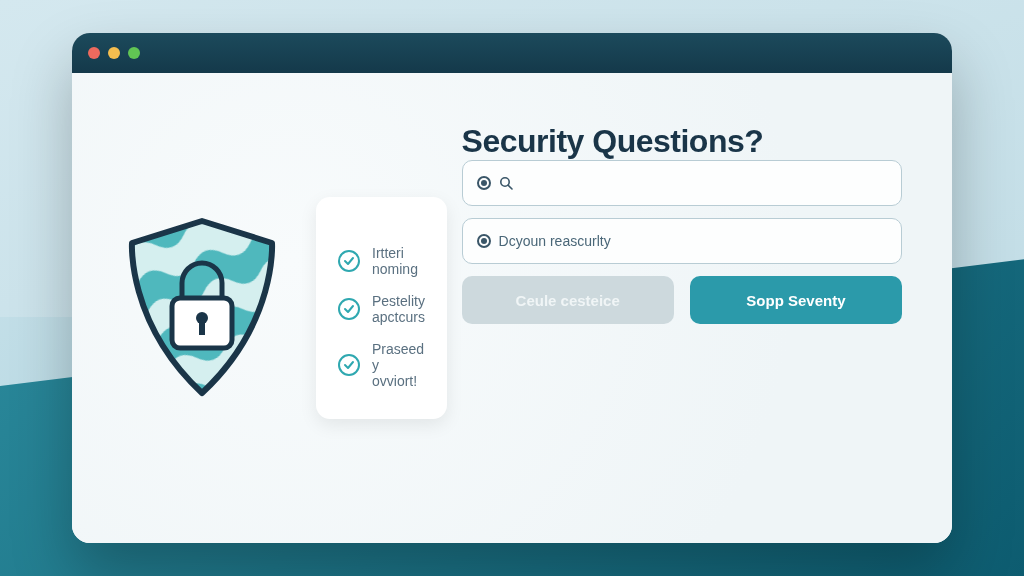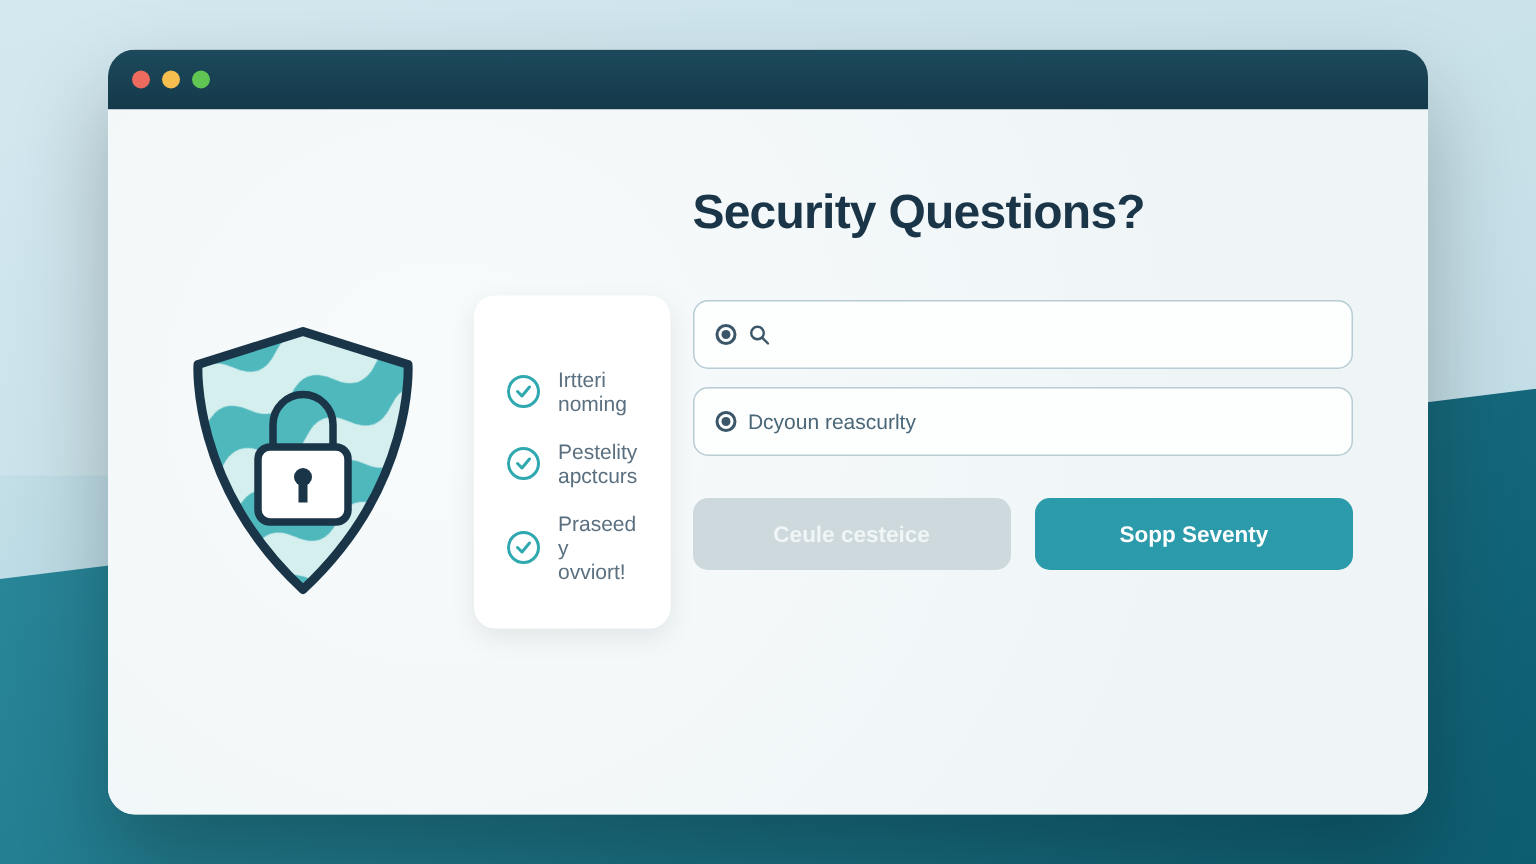--- a/index.html
+++ b/index.html
@@ -117,21 +117,20 @@
     .right-pane {
       flex: 1;
       padding: 50px 50px 30px 20px;
       display: flex;
       flex-direction: column;
     }
     .heading {
       font-size: 32px;
       font-weight: 700;
       color: #1a3548;
-      margin-bottom: 40px;
       letter-spacing: -0.5px;
     }
     .field {
       border: 1.5px solid #b8ccd4;
       border-radius: 10px;
       height: 46px;
       display: flex;
       align-items: center;
       padding: 0 14px;
       margin-bottom: 12px;
@@ -157,21 +156,20 @@
       border-radius: 50%;
     }
     .search-glyph {
       width: 14px;
       height: 14px;
       flex-shrink: 0;
     }
     .button-row {
       display: flex;
       gap: 16px;
-      margin-top: 16px;
     }
     .btn {
       flex: 1;
       height: 48px;
       border-radius: 10px;
       border: none;
       font-size: 15px;
       font-weight: 600;
       cursor: pointer;
       display: flex;

